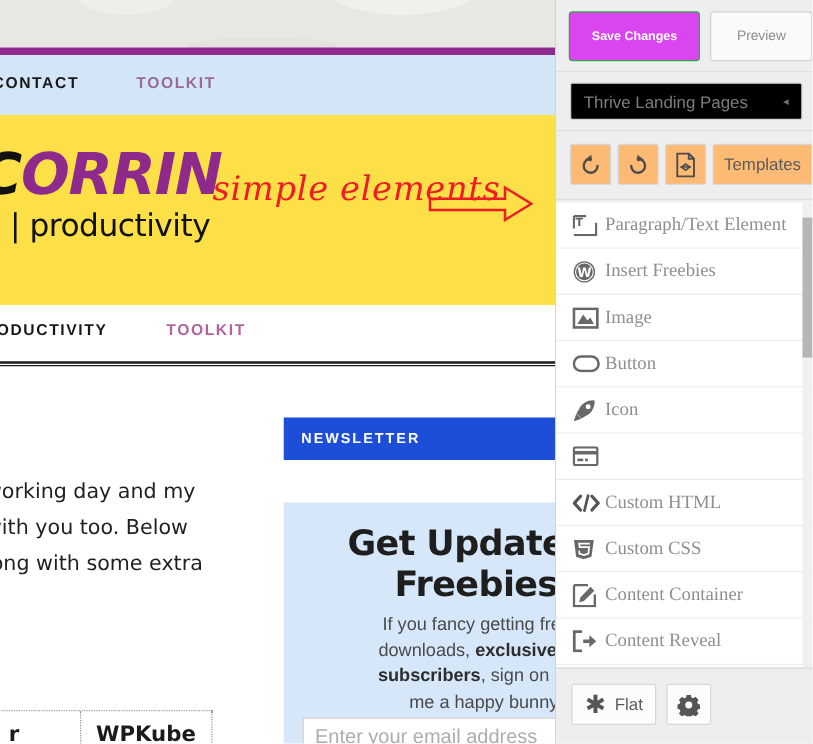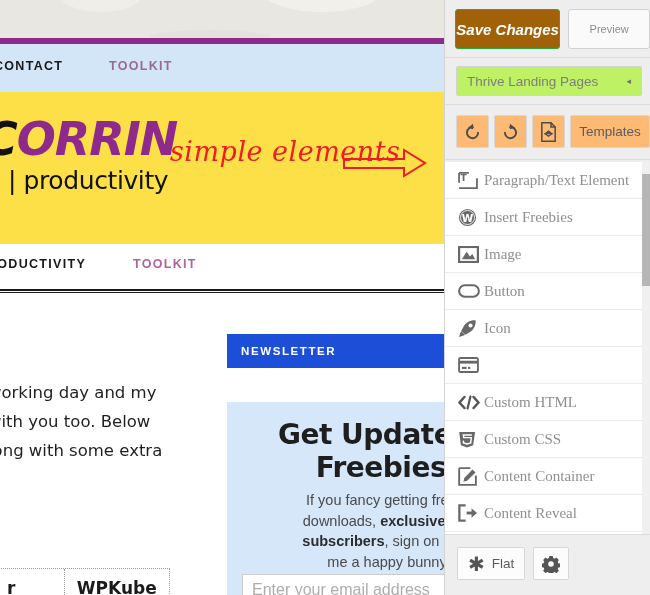--- a/index.html
+++ b/index.html
@@ -143,38 +143,37 @@
     width: 206px; height: 595px;
     background: #eeeeee;
     border-left: 1px solid #d4d4d4;
   }
   .sb-row {
     position: relative; background: #eeeeee;
     border-bottom: 1px solid #dcdcdc;
   }
   .sb-actions { height: 58px; padding: 9px 0 0 10px; display: flex; gap: 8px; }
   .btn-save {
-    width: 116px; height: 40px; background: #a16207;
+    width: 116px; height: 40px; background: #d946ef;
     border: 1px solid #2aa843; border-radius: 3px;
-    color: #ffffff; font-size: 15px; font-weight: 700;
+    color: #ffffff; font-size: 10px; font-weight: 700;
     display: flex; align-items: center; justify-content: center;
     cursor: pointer;
-    font-style: italic;
   }
   .btn-preview {
     width: 90px; height: 40px; background: #fafafa;
     border: 1px solid #d2d2d2; border-radius: 3px;
     color: #8d8d8d; font-size: 11px;
     display: flex; align-items: center; justify-content: center;
     cursor: pointer;
   }
 
   .sb-select-row { height: 47px; padding: 8px 11px 0 11px; }
   .sb-select {
-    width: 186px; height: 30px; background: #bef264;
+    width: 186px; height: 30px; background: #000000;
     border: 1px solid #d2d2d2; border-radius: 2px;
     display: flex; align-items: center; padding: 0 10px;
     font-size: 13.5px; color: #7d7d7d; cursor: pointer;
   }
   .sb-select .caret { margin-left: auto; font-size: 9px; color: #6f6f6f; }
 
   .sb-tools-row { height: 55px; padding: 10px 0 0 11px; display: flex; gap: 5px; }
   .tool-btn {
     height: 33px; min-width: 33px; background: #fdba74;
     border: 1px solid #d7d7d7; border-radius: 2px;

